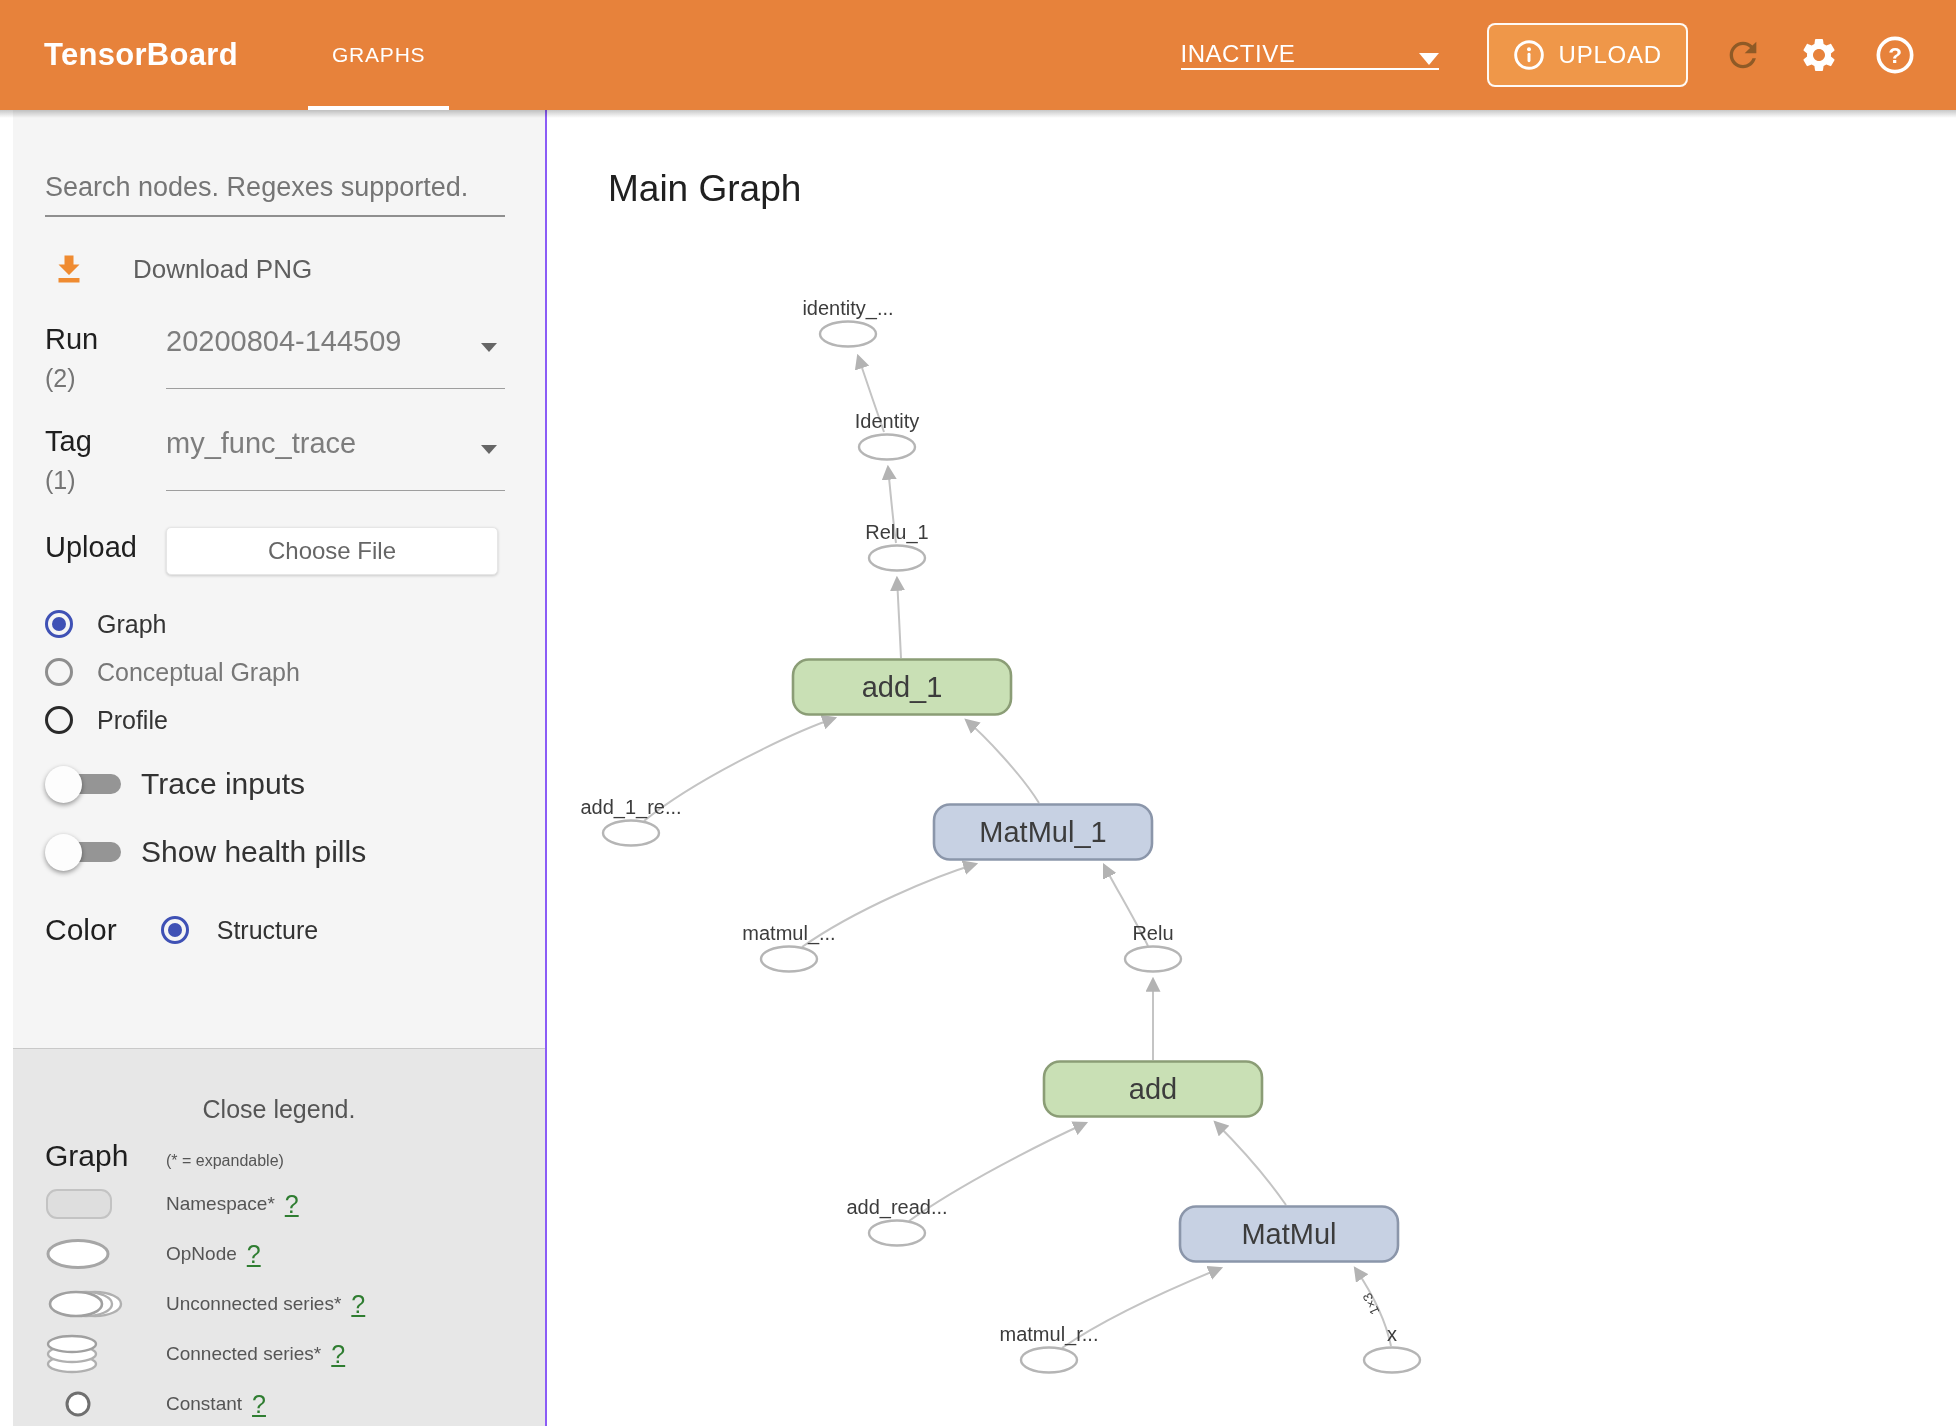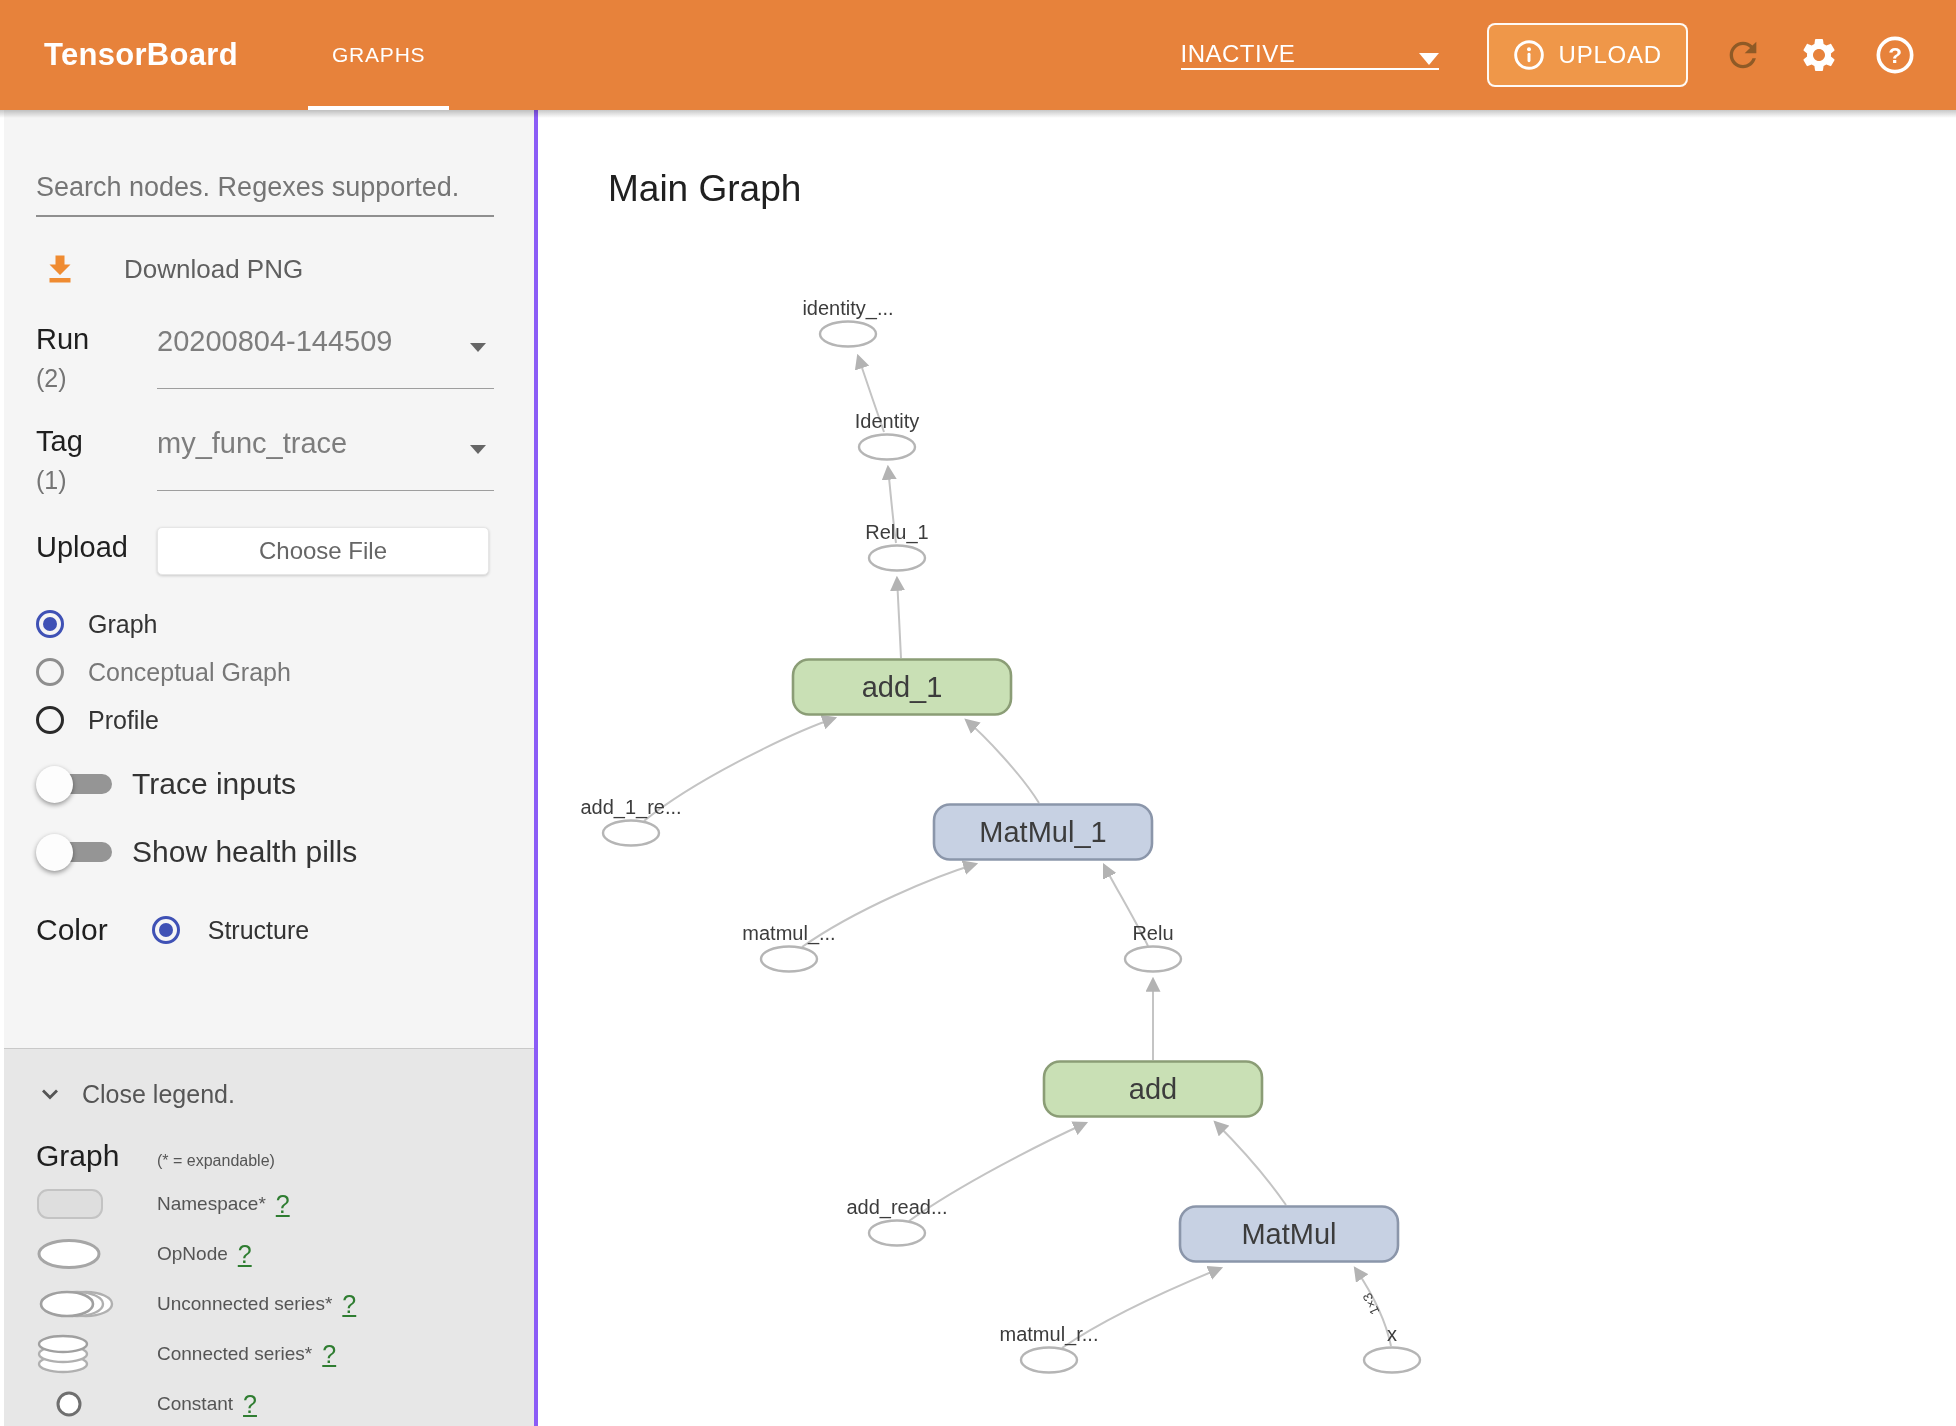--- a/index.html
+++ b/index.html
@@ -32,22 +32,22 @@
     background:#ef9749;border:2px solid rgba(255,255,255,.95);border-radius:8px;
     color:#fff;font-size:24px;letter-spacing:.8px;cursor:pointer;
   }
   .icon-btn{width:42px;height:42px;display:flex;align-items:center;justify-content:center;cursor:pointer;}
   .page-shadow{
     position:absolute;left:0;top:110px;width:1956px;height:8px;z-index:6;
     background:linear-gradient(rgba(0,0,0,.22),rgba(0,0,0,0));pointer-events:none;
   }
   
   .sidebar{
-    position:absolute;left:4px;top:110px;width:534px;height:1316px;
-    background:#f5f5f5;border-right:4px solid #8b5cf6;box-sizing:border-box;z-index:4;
+    position:absolute;left:13px;top:110px;width:534px;height:1316px;
+    background:#f5f5f5;border-right:2px solid #8b5cf6;box-sizing:border-box;z-index:4;
   }
   .side-inner{padding:0 40px 0 32px;}
   .search-input{
     display:block;width:100%;background:transparent;border:none;outline:none;
     border-bottom:2px solid #8f8f8f;font-size:27px;color:#555;
     padding:0 0 12px 0;margin-top:62px;font-family:"Liberation Sans",sans-serif;
   }
   .search-input::placeholder{color:#757575;opacity:1;text-overflow:ellipsis;}
   .tool-row{display:flex;align-items:center;margin-top:30px;cursor:pointer;height:44px;}
   .tool-icon{width:48px;display:flex;justify-content:center;flex:none;}
@@ -82,21 +82,21 @@
   .toggle .knob{position:absolute;left:0;top:3px;width:37px;height:37px;border-radius:50%;background:#fdfdfd;box-shadow:0 2px 5px rgba(0,0,0,.4);}
   .toggle-label{font-size:30px;color:#333;}
   .color-row{display:flex;align-items:center;margin-top:40px;gap:28px;}
   .color-label{font-size:30px;color:#1f1f1f;margin-right:16px;}
   .color-opt-label{font-size:25px;color:#333;}
   
   .legend{
     position:absolute;left:0;right:0;top:938px;bottom:0;background:#e7e7e7;
     border-top:1px solid #c9c9c9;box-sizing:border-box;padding:28px 32px 0 32px;overflow:hidden;
   }
-  .legend-close{display:flex;align-items:center;gap:18px;cursor:pointer;height:34px;}
+  .legend-close{display:flex;align-items:center;gap:18px;cursor:pointer;height:34px;flex-direction:column;}
   .legend-close-label{font-size:25px;color:#555;}
   .legend-head{display:flex;align-items:baseline;margin-top:28px;}
   .legend-title{font-size:30px;color:#1f1f1f;width:121px;flex:none;}
   .legend-note{font-size:16px;color:#555;}
   .legend-item{display:flex;align-items:center;margin-top:12px;height:38px;}
   .legend-icon{width:121px;flex:none;display:flex;align-items:center;}
   .legend-item-label{font-size:19px;color:#555;}
   .help-link{font-size:25px;color:#2f7d31;text-decoration:underline;margin-left:10px;cursor:pointer;}
   
   .main{position:absolute;left:534px;top:110px;width:1422px;height:1316px;background:#fff;}

